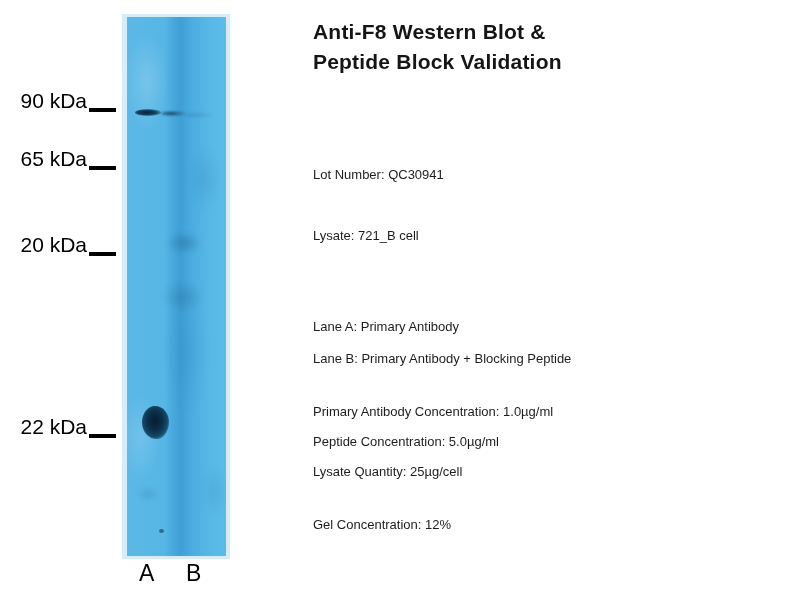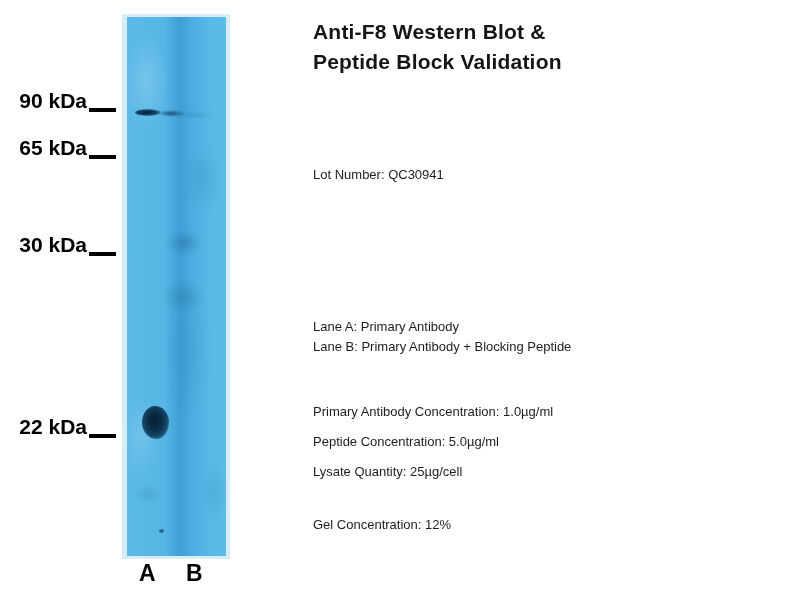--- a/index.html
+++ b/index.html
@@ -16,21 +16,20 @@
     color: #1a1a1a;
   }
 
   
   #blot-figure {
     position: absolute;
     left: 0;
     top: 0;
     width: 300px;
     height: 598px;
-    font-weight: bold;
   }
 
   #blot-membrane {
     position: absolute;
     left: 122px;
     top: 14px;
     width: 108px;
     height: 545px;
     background: #d6ecf7;
     padding: 0;
@@ -214,21 +213,21 @@
     left: 0;
     font-size: 13px;
     line-height: 1;
     color: #1d1d1d;
     white-space: nowrap;
   }
 
   #lot-number   { top: 168px; }
   #lysate       { top: 229px; }
   #lane-a-desc  { top: 320px; }
-  #lane-b-desc  { top: 340px; }
+  #lane-b-desc  { top: 352px; }
   #primary-conc { top: 405px; }
   #peptide-conc { top: 435px; }
   #lysate-qty   { top: 465px; }
   #gel-conc     { top: 502px; margin-top: 16px; }
 </style>
 </head>
 <body>
 
 <div id="blot-figure">
 
@@ -242,26 +241,26 @@
       <div class="blot-mark" id="smudge-mid-laneB"></div>
       <div class="blot-mark" id="smudge-lower-laneA"></div>
       <div class="blot-mark" id="speck-bottom"></div>
     </div>
   </div>
 
   <div class="mw-marker" style="top:86px">
     <span class="mw-label">90 kDa</span>
     <span class="mw-tick"></span>
   </div>
-  <div class="mw-marker" style="top:133px">
+  <div class="mw-marker" style="top:144px">
     <span class="mw-label">65 kDa</span>
     <span class="mw-tick"></span>
   </div>
   <div class="mw-marker" style="top:230px">
-    <span class="mw-label">30 kDa</span>
+    <span class="mw-label">20 kDa</span>
     <span class="mw-tick"></span>
   </div>
   <div class="mw-marker" style="top:412px">
     <span class="mw-label">22 kDa</span>
     <span class="mw-tick"></span>
   </div>
 
   <div id="lane-labels">
     <span class="lane-label" id="lane-label-a">A</span>
     <span class="lane-label" id="lane-label-b">B</span>
@@ -269,20 +268,21 @@
 </div>
 
 <div id="info-panel">
 
   <div id="blot-title">
     <span class="title-line">Anti-F8 Western Blot &amp;</span>
     <span class="title-line">Peptide Block Validation</span>
   </div>
 
   <div class="info-line" id="lot-number">Lot Number: QC30941</div>
+  <div class="info-line" id="lysate">Lysate: 721_B cell</div>
 
   <div class="info-line" id="lane-a-desc">Lane A: Primary Antibody</div>
   <div class="info-line" id="lane-b-desc">Lane B: Primary Antibody + Blocking Peptide</div>
 
   <div class="info-line" id="primary-conc">Primary Antibody Concentration: 1.0µg/ml</div>
   <div class="info-line" id="peptide-conc">Peptide Concentration: 5.0µg/ml</div>
   <div class="info-line" id="lysate-qty">Lysate Quantity: 25µg/cell</div>
   <div class="info-line" id="gel-conc">Gel Concentration: 12%</div>
 </div>
 

